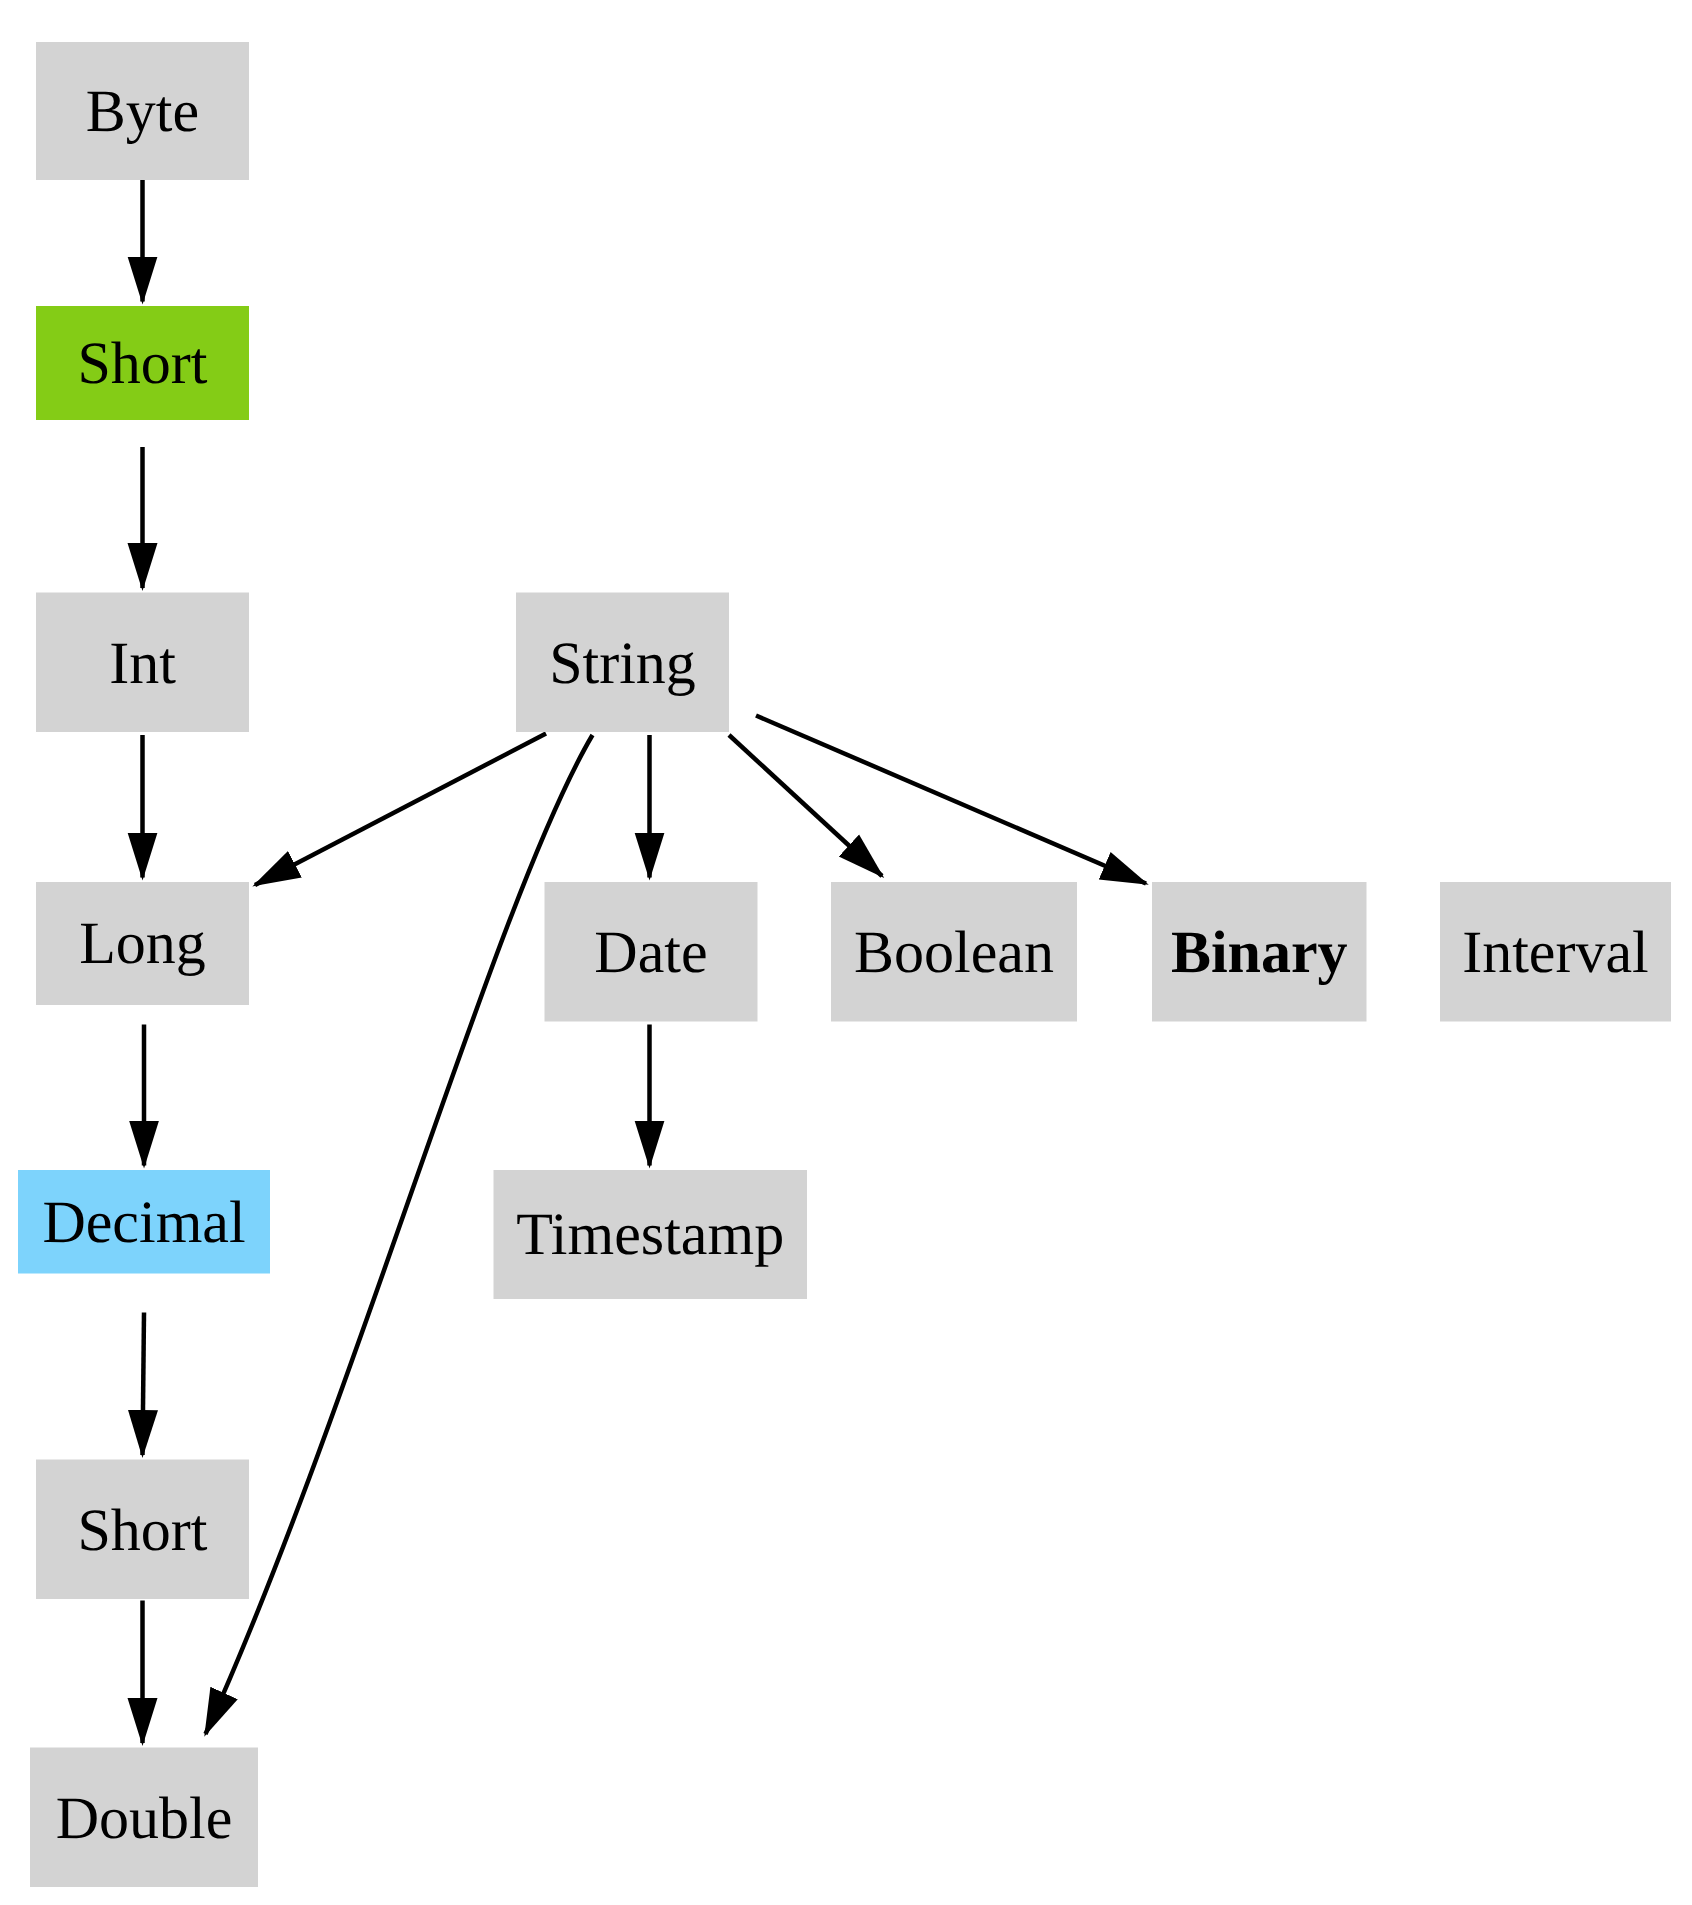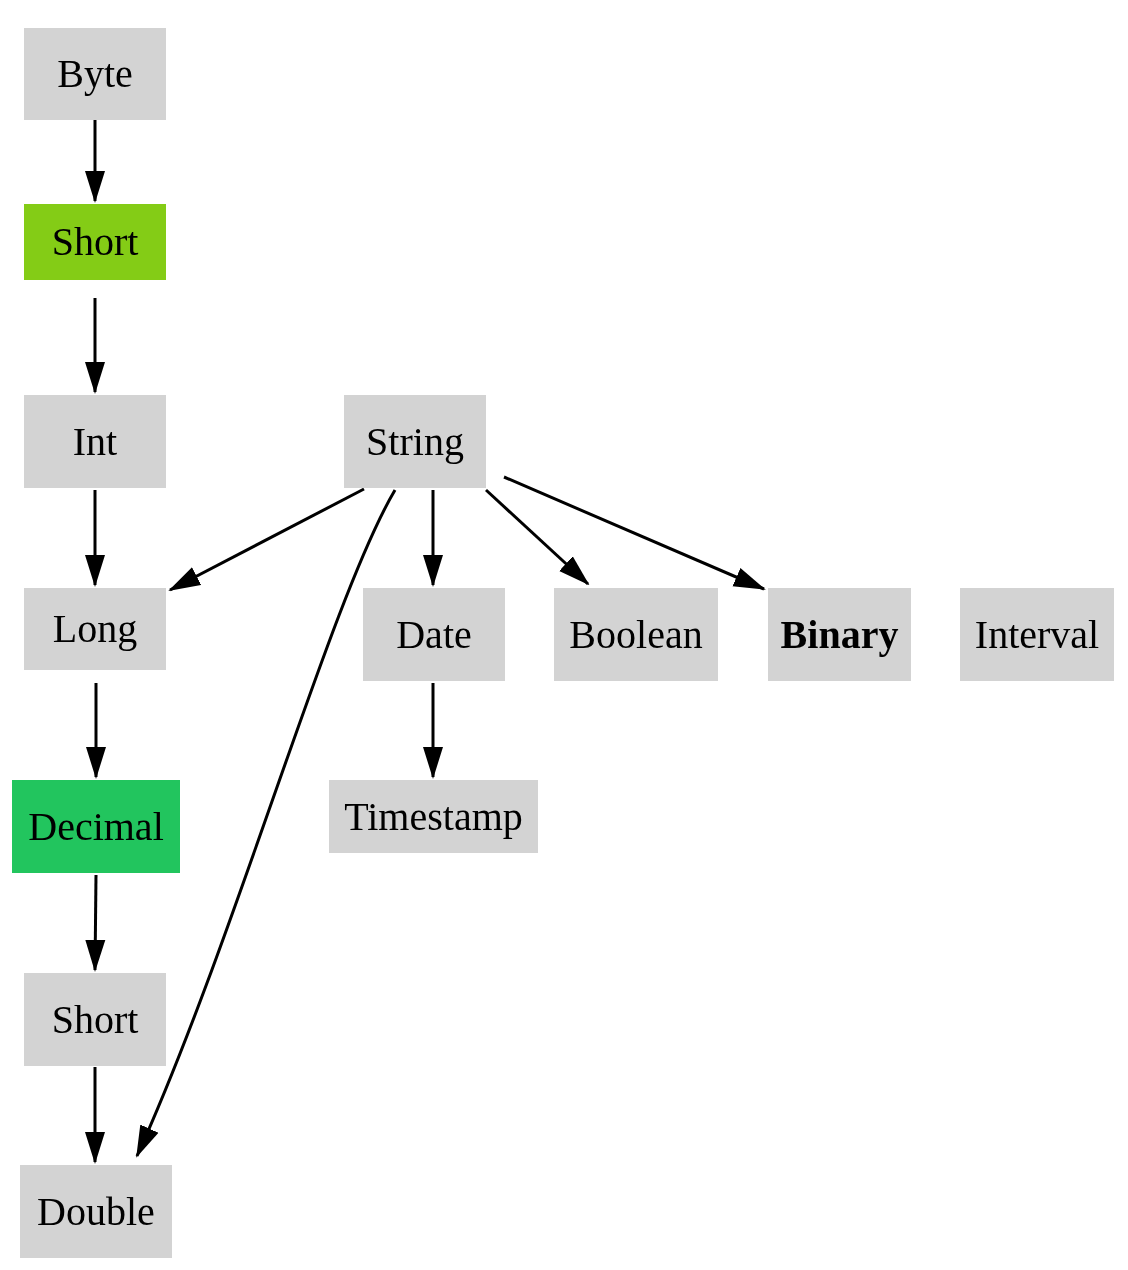--- a/index.html
+++ b/index.html
@@ -82,24 +82,24 @@
       </div>
       <div class="node" style="left: 554px; top: 588px; width: 164px; height: 93px; background: rgb(211, 211, 211); color: rgb(0, 0, 0);">
         <span>Boolean</span>
       </div>
       <div class="node" style="left: 768px; top: 588px; width: 143px; height: 93px; background: rgb(211, 211, 211); color: rgb(0, 0, 0); font-weight: bold;">
         <span>Binary</span>
       </div>
       <div class="node" style="left: 960px; top: 588px; width: 154px; height: 93px; background: rgb(211, 211, 211); color: rgb(0, 0, 0); justify-content: center;">
         <span>Interval</span>
       </div>
-      <div class="node" style="left: 12px; top: 780px; width: 168px; height: 93px; background: #22c55e; color: rgb(0, 0, 0);">
+      <div class="node" style="left: 12px; top: 780px; width: 168px; height: 69px; background: #7dd3fc; color: rgb(0, 0, 0);">
         <span>Decimal</span>
       </div>
-      <div class="node" style="left: 329px; top: 780px; width: 209px; height: 73px; background: rgb(211, 211, 211); color: rgb(0, 0, 0);">
+      <div class="node" style="left: 329px; top: 780px; width: 209px; height: 86px; background: rgb(211, 211, 211); color: rgb(0, 0, 0);">
         <span>Timestamp</span>
       </div>
       <div class="node" style="left: 24px; top: 973px; width: 142px; height: 93px; background: rgb(211, 211, 211); color: rgb(0, 0, 0);">
         <span>Short</span>
       </div>
       <div class="node" style="left: 20px; top: 1165px; width: 152px; height: 93px; background: rgb(211, 211, 211); color: rgb(0, 0, 0);">
         <span>Double</span>
       </div>
     </div>
 </div>

